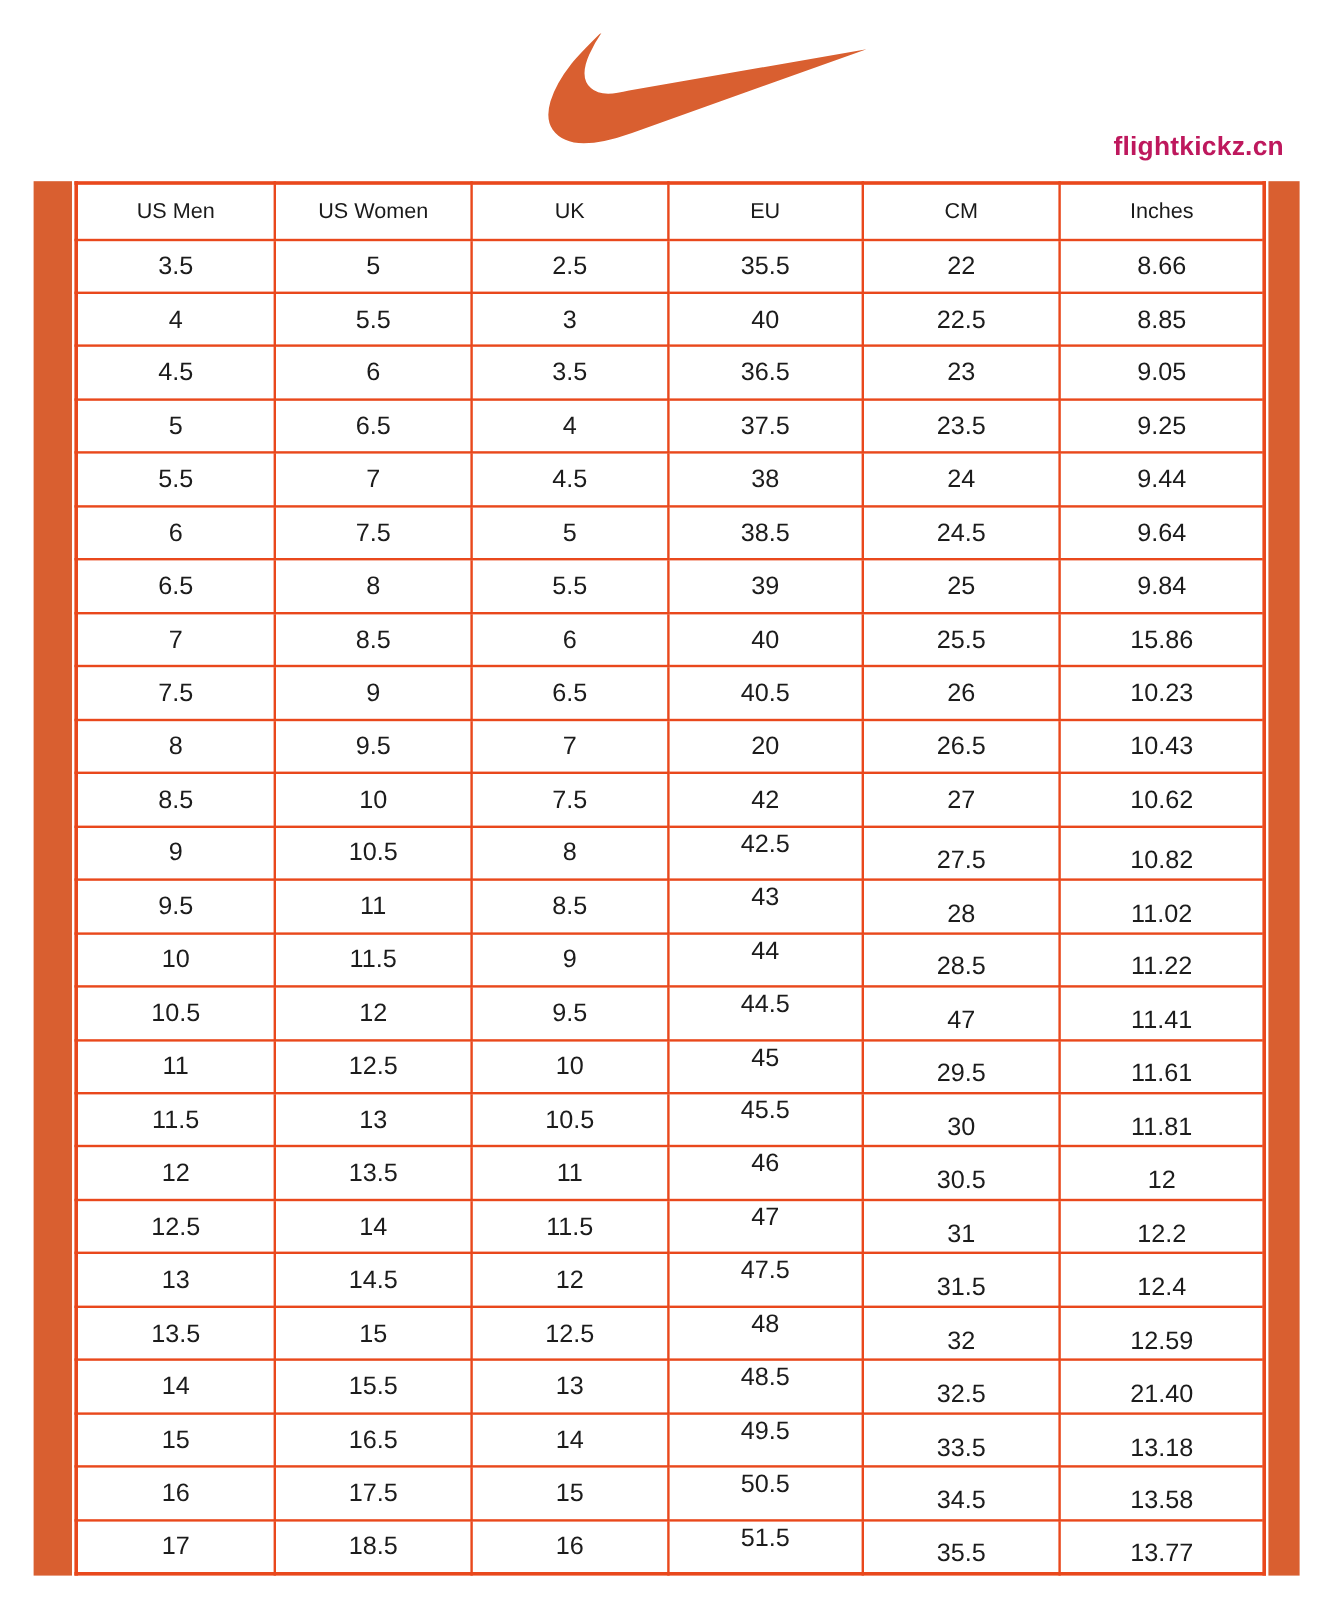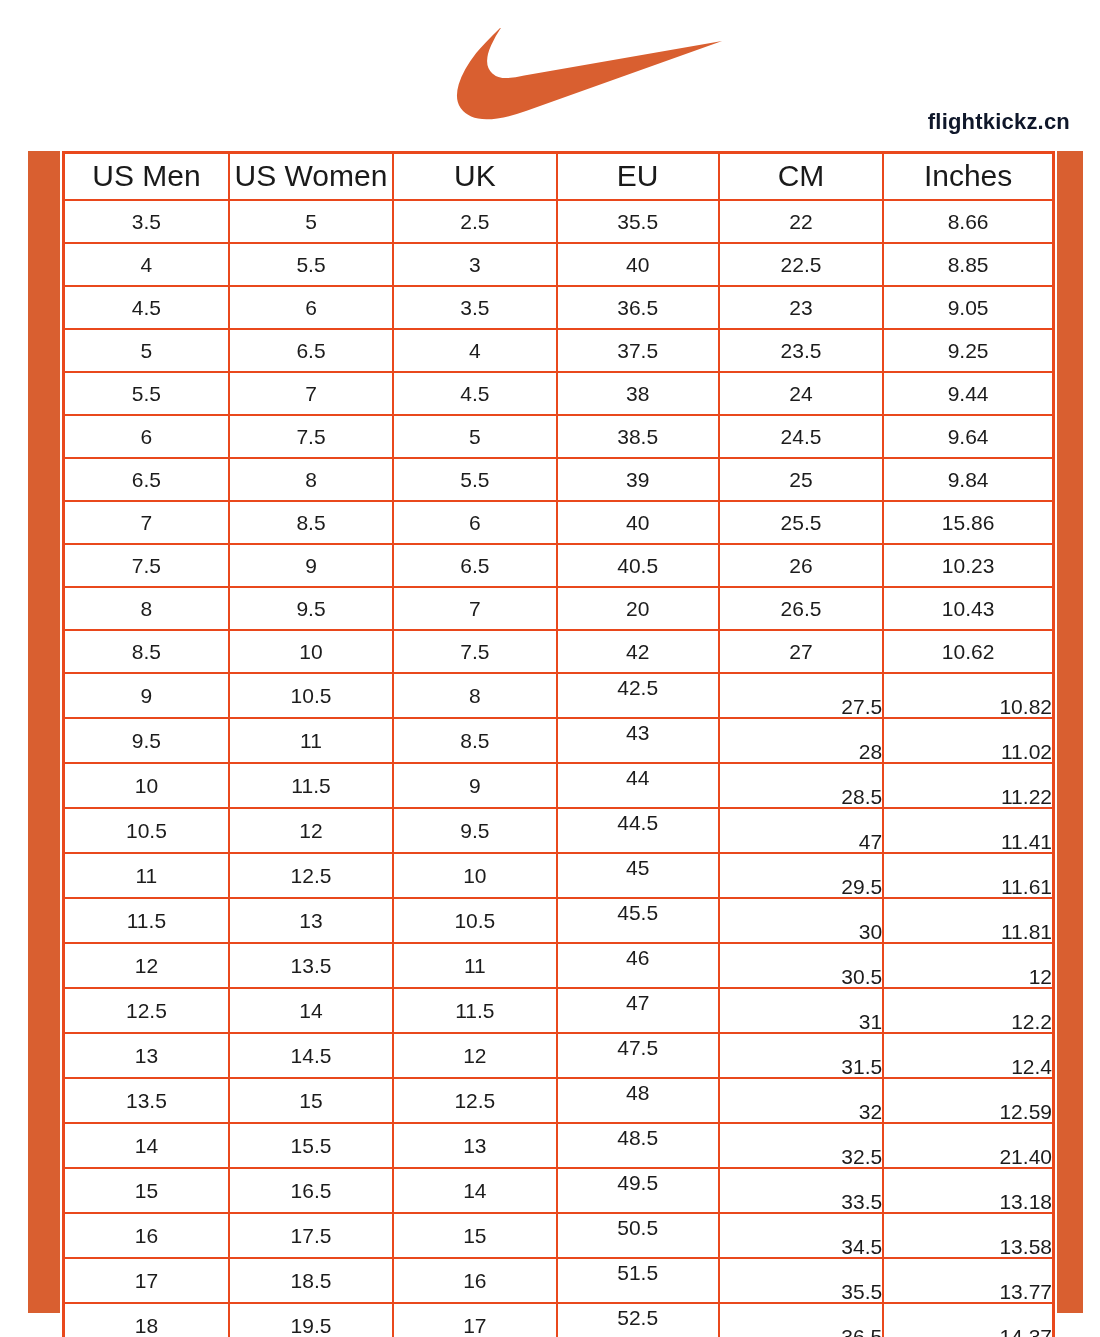--- a/index.html
+++ b/index.html
@@ -10,21 +10,21 @@
   }
   .page{position:relative;width:1100px;height:1337px;background:#fff;}
 
   
   .logo{position:absolute;left:455px;top:28px;width:270px;height:92px;}
   .logo svg{display:block;width:100%;height:100%;}
 
   
   .watermark{
     position:absolute;top:109px;right:30px;
-    font-size:22px;font-weight:600;color:#0f172a;
+    font-size:22px;font-weight:600;color:#be185d;
     letter-spacing:0.2px;
     margin-left:46px;
   }
 
   
   .side-bar{position:absolute;top:151px;height:1162px;background:#d95f30;}
   .side-bar.left{left:28px;width:32px;}
   .side-bar.right{left:1057px;width:26px;}
 
   
@@ -37,24 +37,24 @@
   }
   .size-chart th,.size-chart td{
     border:2.5px solid #e9481c;
     text-align:center;vertical-align:middle;
     padding:0;color:#1c1c1c;
     font-size:21px;line-height:1;
     white-space:nowrap;overflow:hidden;
   }
   .size-chart thead tr{height:47px;}
   .size-chart tbody tr{height:43px;}
-  .size-chart th{font-weight:400;font-size:30px;color:#1a1a1a;}
+  .size-chart th{font-weight:400;font-size:18px;color:#1a1a1a;}
   
   .size-chart td.hi{vertical-align:top;padding-top:3px;}
-  .size-chart td.lo{padding-top:22px;text-align:right;}
+  .size-chart td.lo{padding-top:12px;}
 </style>
 </head>
 <body>
 
 <div class="page">
 
   <div class="logo">
     <svg viewBox="0 0 69.3 28.2" preserveAspectRatio="none" aria-hidden="true">
       <path fill="#d95f30" d="M68.56 4L18.4 25.36Q12.16 28 8.08 28q-4.56 0-6.64-3.44-1.6-2.72-.48-7.28 1.12-4.48 4.48-9.6 2-2.88 6.8-8.48-1.76 2.88-2.96 6.08-2.24 5.92.32 8.64 1.28 1.44 3.68 1.44 1.92 0 4.48-.8z"></path>
     </svg>
@@ -278,24 +278,16 @@
           <td class="lo">13.58</td>
         </tr>
         <tr>
           <td>17</td>
           <td>18.5</td>
           <td>16</td>
           <td class="hi">51.5</td>
           <td class="lo">35.5</td>
           <td class="lo">13.77</td>
         </tr>
-        <tr>
-          <td>18</td>
-          <td>19.5</td>
-          <td>17</td>
-          <td class="hi">52.5</td>
-          <td class="lo">36.5</td>
-          <td class="lo">14.37</td>
-        </tr>
       </tbody>
   </table>
 
 </div>
 
 </body></html>

